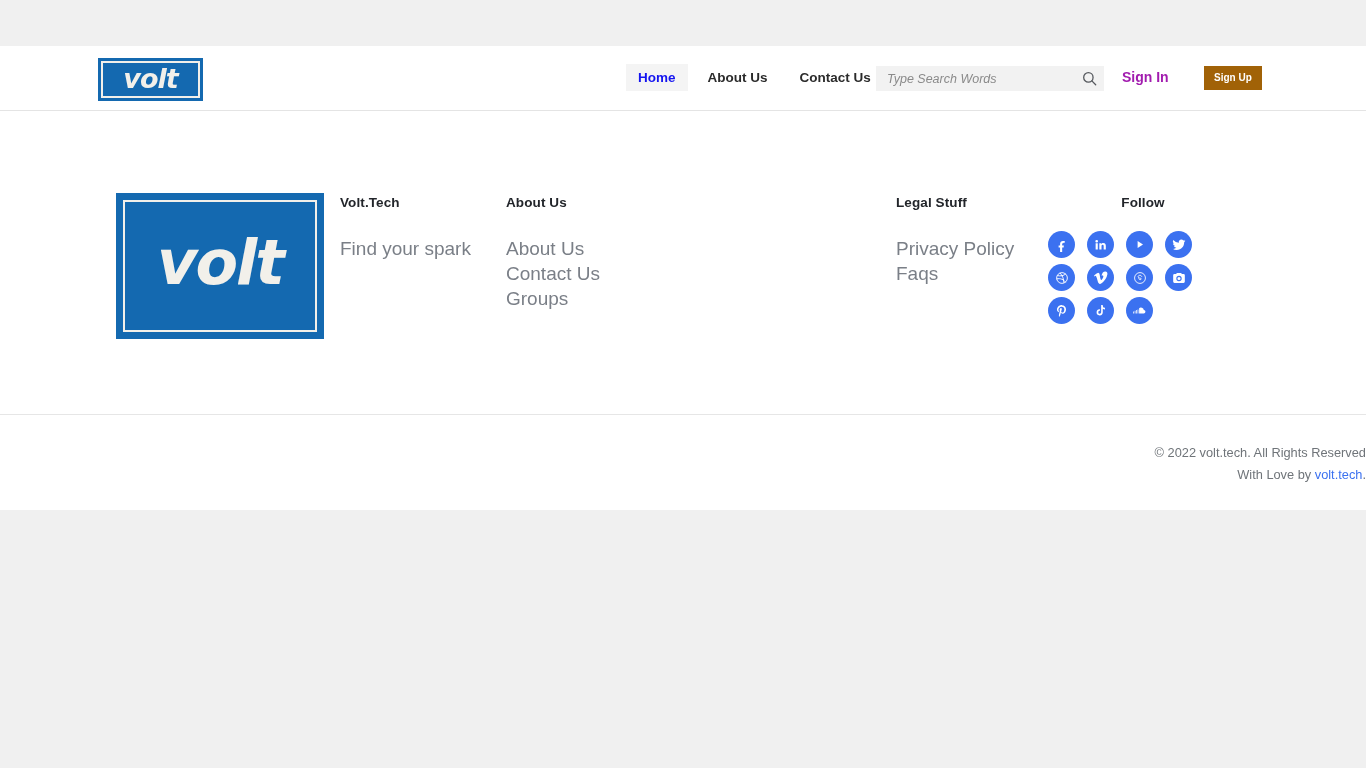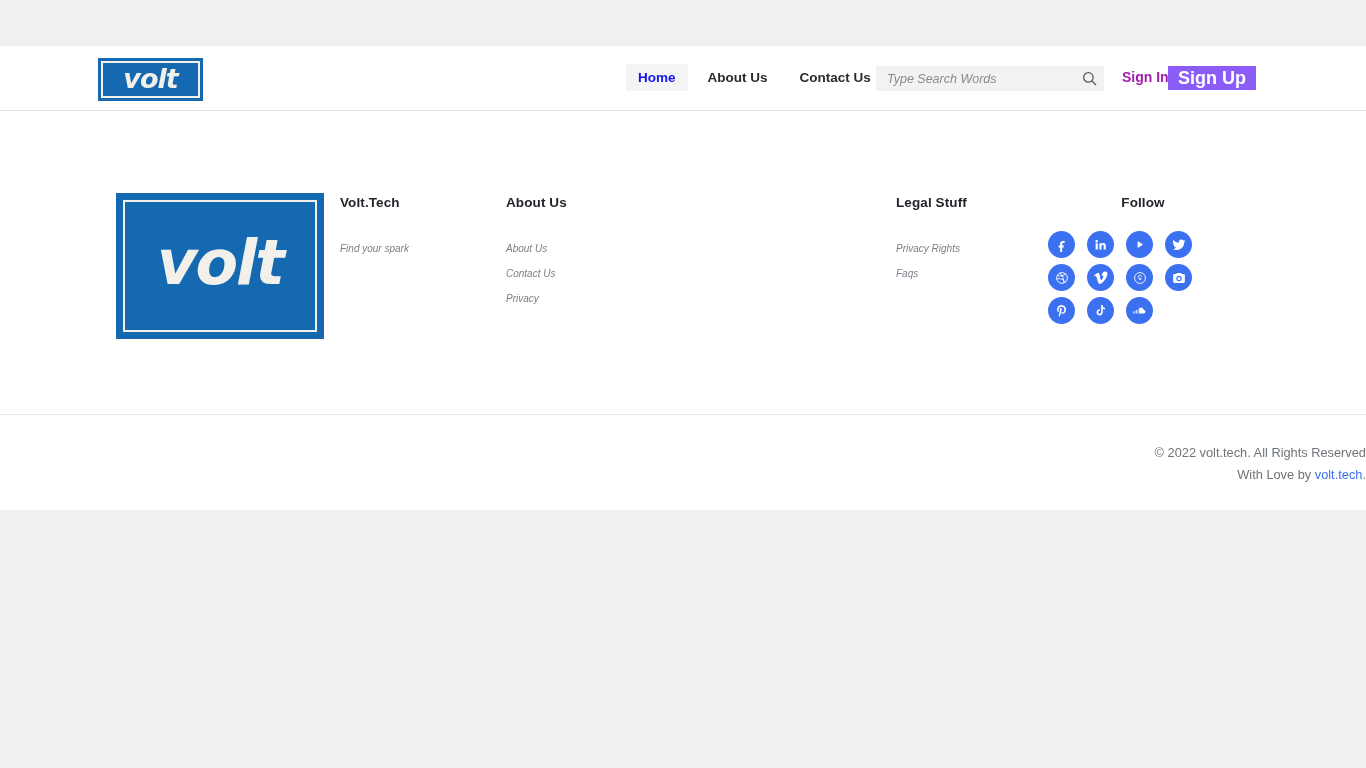--- a/index.html
+++ b/index.html
@@ -145,29 +145,29 @@
     top: 23px;
     font-size: 14px;
     font-weight: bold;
     color: #a21caf;
     text-decoration: none;
     padding: 0 2px;
     white-space: nowrap;
   }
   #signup-btn {
     position: absolute;
-    left: 1168px;
+    left: 1204px;
     top: 20px;
     height: 24px;
     padding: 0 10px;
-    background: #8b5cf6;
+    background: #a16207;
     color: #ffffff;
     border: 0;
     font-family: "Liberation Sans", sans-serif;
-    font-size: 18px;
+    font-size: 10px;
     font-weight: bold;
     line-height: 24px;
     cursor: pointer;
     white-space: nowrap;
   }
 
   
   #site-footer {
     position: absolute;
     left: 0;
@@ -224,26 +224,25 @@
     font-size: 13.5px;
     font-weight: bold;
     color: #22252a;
     line-height: 20px;
     letter-spacing: 0.1px;
   }
   .flinks { margin-top: 23px; }
   .flinks a,
   .ftagline {
     display: block;
-    font-size: 10px;
+    font-size: 19px;
     color: #7a7f87;
     text-decoration: none;
     line-height: 25px;
     white-space: nowrap;
-    font-style: italic;
   }
 
   
   #social-grid {
     margin-top: 18px;
     display: grid;
     grid-template-columns: repeat(4, 39px);
     grid-auto-rows: 33px;
     justify-items: start;
   }
@@ -340,28 +339,28 @@
         <div class="flinks">
           <span class="ftagline">Find your spark</span>
         </div>
       </div>
 
       <div class="fcol" id="col-about">
         <h4>About Us</h4>
         <div class="flinks">
           <a href="#">About Us</a>
           <a href="#">Contact Us</a>
-          <a href="#">Privacy</a>
+          <a href="#">Groups</a>
         </div>
       </div>
 
       <div class="fcol" id="col-legal">
         <h4>Legal Stuff</h4>
         <div class="flinks">
-          <a href="#">Privacy Rights</a>
+          <a href="#">Privacy Policy</a>
           <a href="#">Faqs</a>
         </div>
       </div>
 
       <div class="fcol" id="col-follow">
         <h4>Follow</h4>
 
         <div id="social-grid">
 
           <a href="#" class="social-btn">

